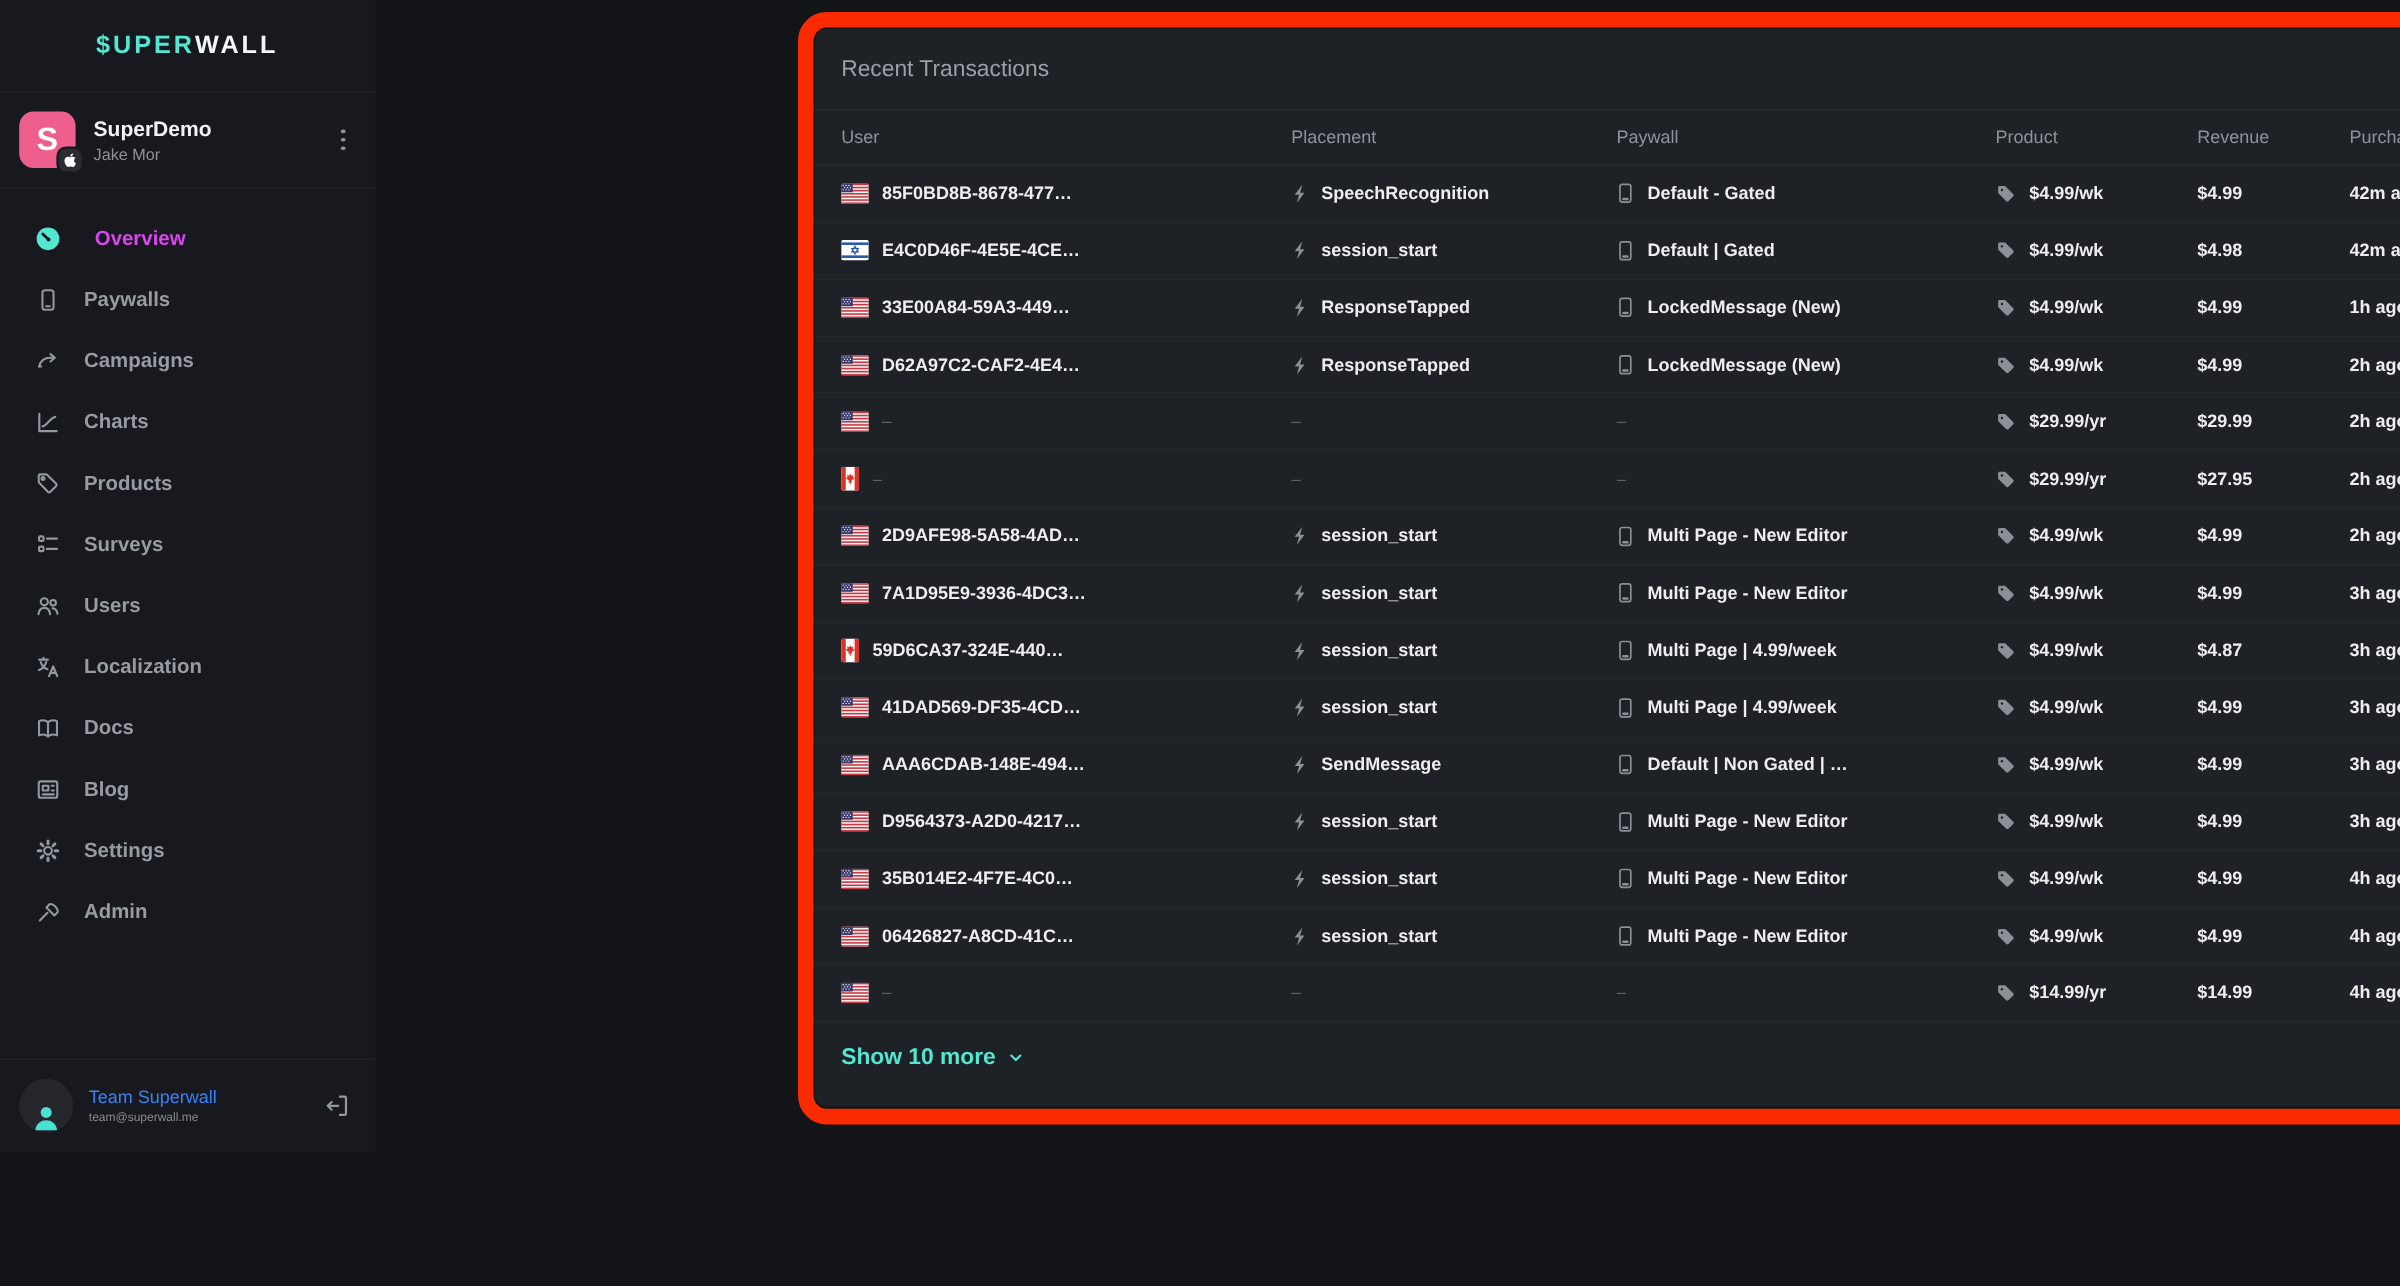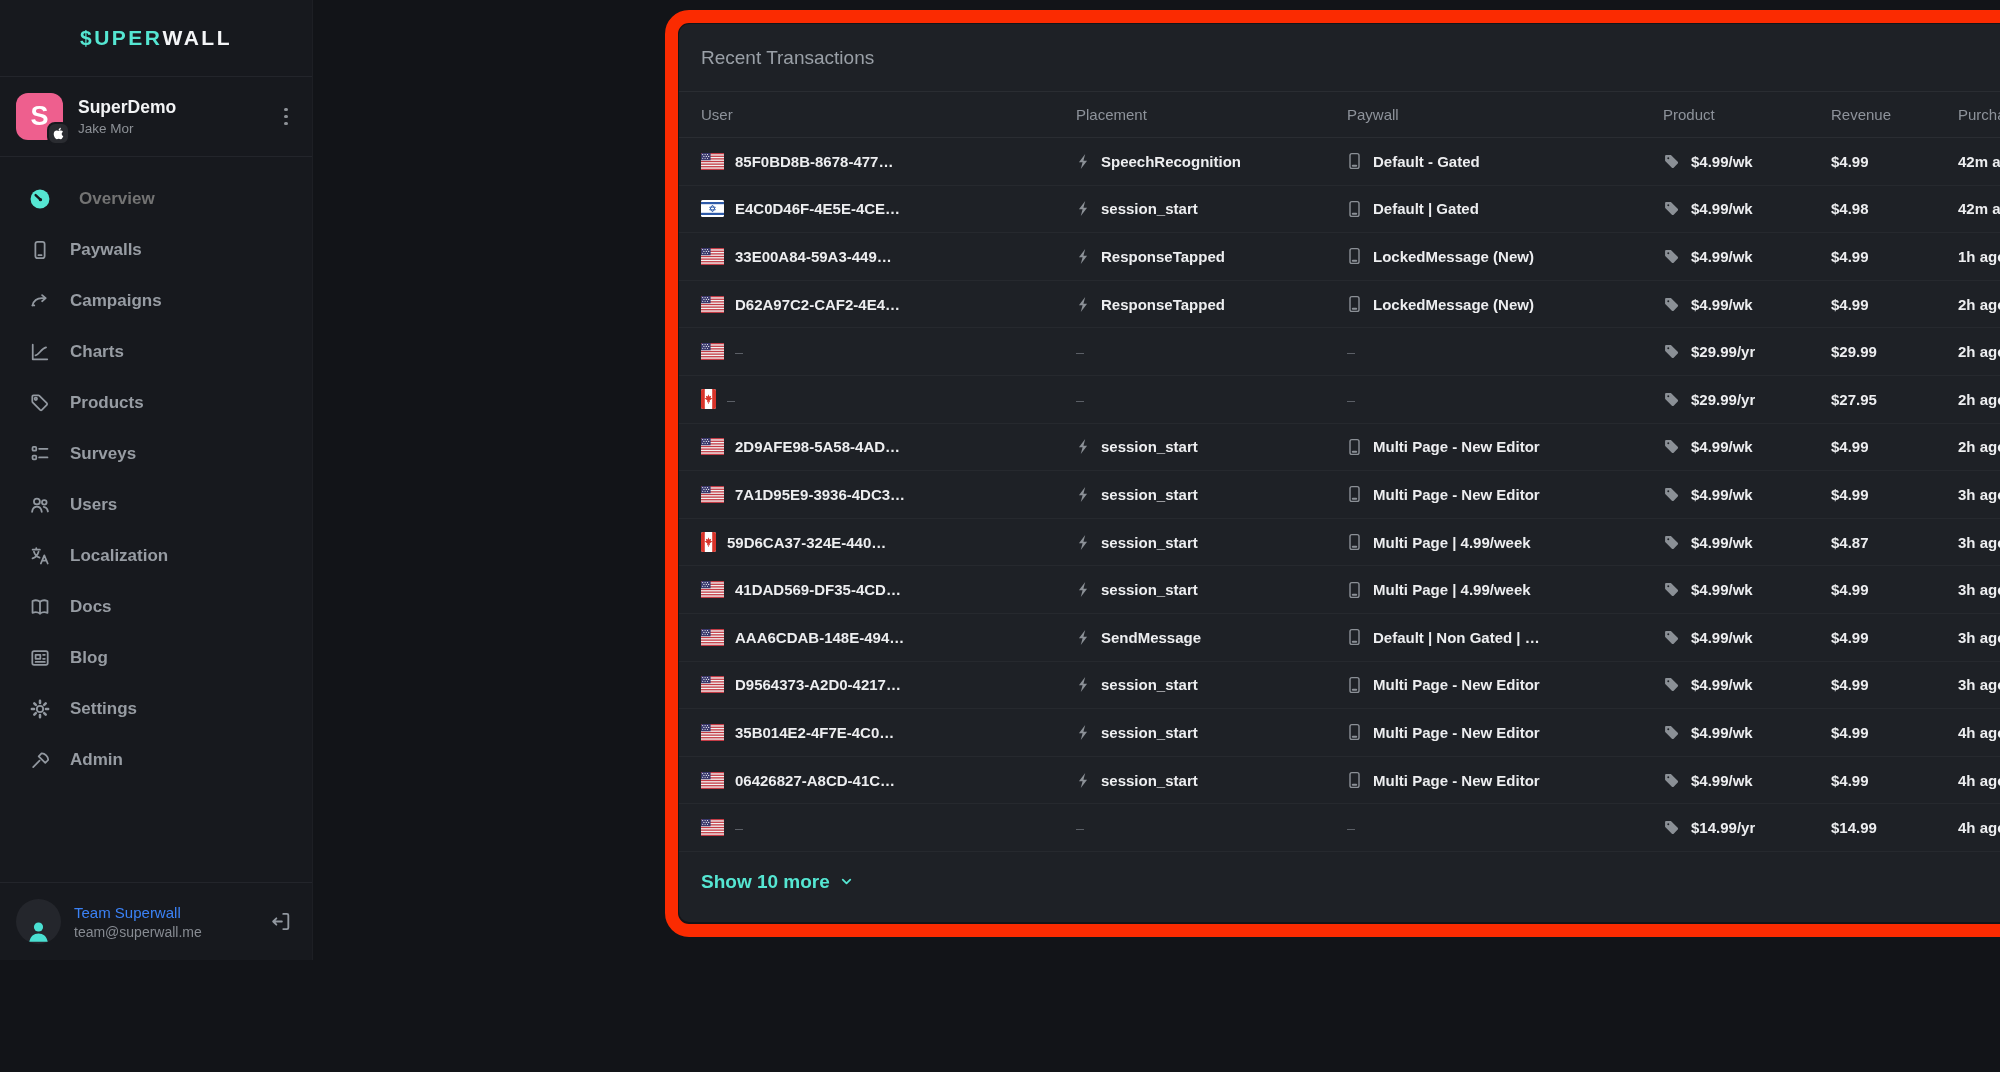--- a/index.html
+++ b/index.html
@@ -20,27 +20,27 @@
   .apple-badge { position:absolute; right:-7px; bottom:-5px; width:23px; height:23px; border-radius:8px;
     background:#2a2c31; border:2px solid #17191e; display:flex; align-items:center; justify-content:center; }
   .app-meta { min-width:0; }
   .app-name { font-size:17.5px; font-weight:700; color:#f2f3f5; }
   .app-owner { font-size:13.5px; color:#8d9197; margin-top:3px; }
   .kebab { margin-left:auto; display:flex; flex-direction:column; gap:3.5px; padding:6px; cursor:pointer; }
   .kebab span { width:3.6px; height:3.6px; border-radius:50%; background:#8d9197; }
   .nav { padding-top:16px; }
   .nav-item { display:flex; align-items:center; gap:19px; height:51px; padding:0 14px 0 29px;
     font-size:17px; font-weight:600; color:#979ca3; cursor:pointer; }
-  .nav-item.active { color:#737373;gap:28px; }
+  .nav-item.active { color:#d946ef;gap:28px; }
   .nav-icon { width:22px; height:22px; flex:none; display:flex; align-items:center; justify-content:center; }
   .sb-footer { margin-top:auto; border-top:1px solid #23252b; display:flex; align-items:center; gap:13px; padding:16px 20px 16px 16px; }
   .avatar { width:45px; height:45px; border-radius:50%; background:#24262c; overflow:hidden; flex:none;
     display:flex; align-items:flex-end; justify-content:center; }
   .acct-name { font-size:15px; font-weight:400; color:#3b82f6; }
-  .acct-email { font-size:14px; color:#878b92; margin-top:3px; }
+  .acct-email { font-size:10px; color:#878b92; margin-top:3px; }
   .logout { margin-left:auto; display:flex; cursor:pointer; }
 
   
   .main { flex:1; position:relative; background:#121418; }
   .ring { position:absolute; left:352px; top:10px; width:1625px; height:927px;
     border:13px solid #fb2b01; border-radius:24px; pointer-events:none; z-index:5; }
   .card { position:absolute; left:366px; top:24px; width:1596px; height:898px;
     background:#1e2126; border-radius:10px; display:flex; flex-direction:column; overflow:hidden; }
   .card-head { display:flex; align-items:center; justify-content:space-between; height:68px; flex:none;
     padding:0 16px 0 22px; border-bottom:1px solid #2a2d32; }

